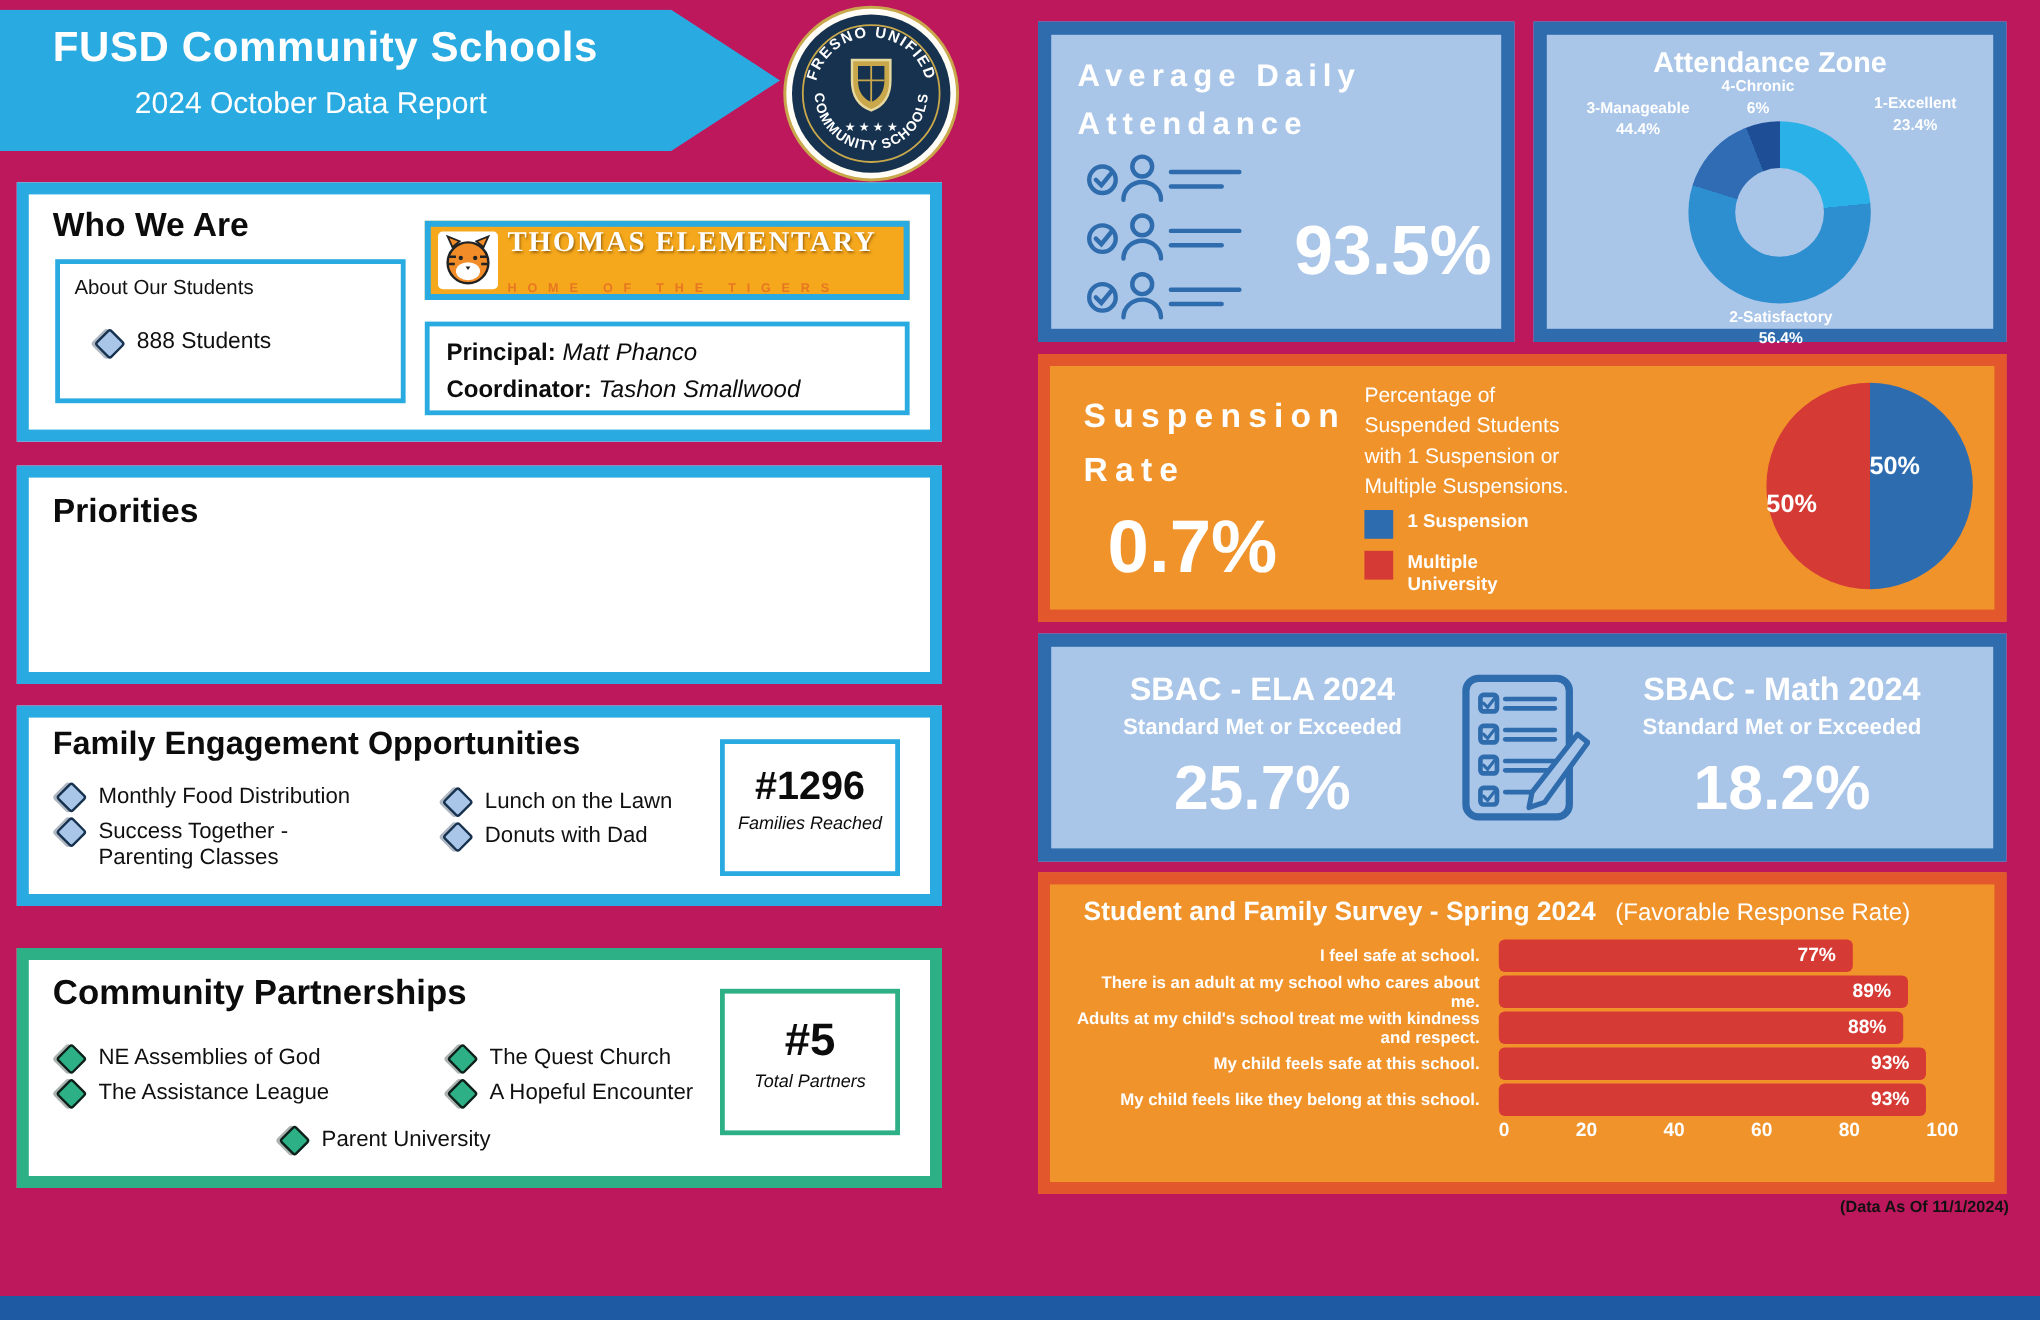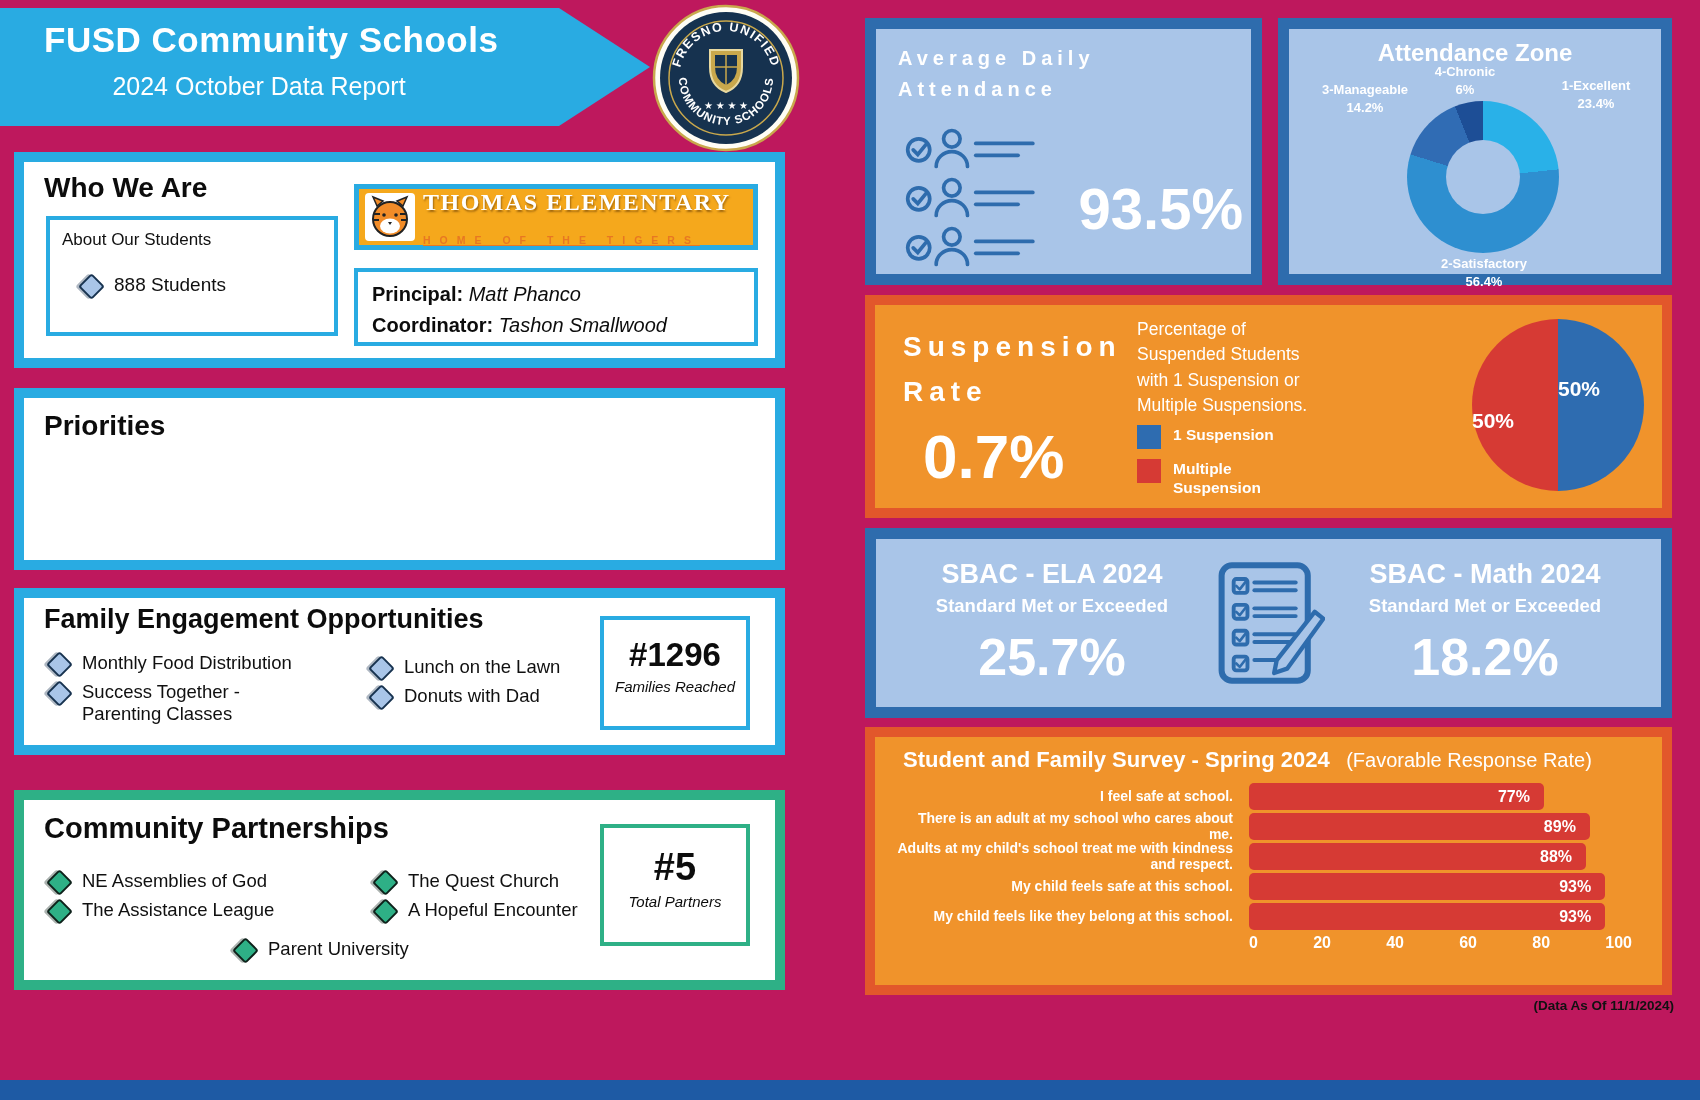--- a/index.html
+++ b/index.html
@@ -30,32 +30,32 @@
 
   .stat-value{font-weight:800;color:#0c0c0c;text-align:center;}
   .stat-label{font-style:italic;color:#0c0c0c;text-align:center;font-size:15px;margin-top:4px;}
 
   
   .about-label{font-size:17px;color:#111;padding:10px 12px 0 12px;}
   .school-banner{position:absolute;left:330px;top:22px;width:404px;height:66px;border:5px solid #29abe2;
      background:#f5a81c;box-sizing:border-box;display:flex;align-items:center;gap:8px;padding:0 6px;}
   .school-name{font-family:"Liberation Serif", serif;font-weight:700;font-size:24px;color:#fff;
      letter-spacing:1.5px;text-shadow:1px 2px 2px rgba(90,50,0,.55);white-space:nowrap;}
-  .school-tagline{font-size:10.5px;font-weight:700;letter-spacing:9px;color:#e87722;margin-top:18px;white-space:nowrap;text-decoration:underline;}
+  .school-tagline{font-size:10.5px;font-weight:700;letter-spacing:9px;color:#e87722;margin-top:18px;white-space:nowrap;}
   .principal-box{position:absolute;left:330px;top:106px;width:404px;height:78px;border:4px solid #29abe2;
      box-sizing:border-box;padding:7px 14px;font-size:20px;color:#0c0c0c;line-height:1.55;}
   .principal-box .lbl{font-weight:700;}
   .principal-box .val{font-style:italic;}
 
   
   .card{position:absolute;box-sizing:border-box;}
   .card-blue{background:#a9c5e8;border:11px solid #2e6cad;}
   .card-orange{background:#f0932b;border:10px solid #e2572b;}
 
-  .ada-title{position:absolute;left:22px;top:14px;color:#fff;font-size:20px;font-weight:700;
+  .ada-title{position:absolute;left:22px;top:14px;color:#fff;font-size:26px;font-weight:700;
      letter-spacing:5px;line-height:1.55;}
   .ada-icons{position:absolute;left:22px;top:96px;display:flex;flex-direction:column;gap:3px;}
   .ada-value{position:absolute;right:8px;top:146px;color:#fff;font-size:58px;font-weight:800;}
 
   .zone-title{position:absolute;left:0;top:10px;width:100%;text-align:center;color:#fff;
      font-size:24px;font-weight:800;}
   .donut{position:absolute;left:118px;top:72px;width:152px;height:152px;border-radius:50%;}
   .donut-hole{position:absolute;left:157px;top:111px;width:74px;height:74px;border-radius:50%;background:#a9c5e8;}
   .zone-label{position:absolute;color:#fff;font-weight:700;font-size:13px;line-height:1.35;text-align:center;}
 
@@ -261,21 +261,21 @@
   <section class="card card-blue" style="left:1278px;top:18px;width:394px;height:267px;">
     <div class="zone-title">Attendance Zone</div>
     <div class="donut" style="background: conic-gradient(rgb(41, 177, 232) 0%, rgb(41, 177, 232) 23.4%, rgb(46, 143, 208) 23.4%, rgb(46, 143, 208) 79.8%, rgb(48, 108, 180) 79.8%, rgb(48, 108, 180) 94%, rgb(29, 78, 150) 94%, rgb(29, 78, 150) 100%);"></div>
     <div class="donut-hole"></div>
     <div class="zone-label" style="left:128px;top:34px;width:96px;">
       <div>4-Chronic</div>
       <div>6%</div>
     </div>
     <div class="zone-label" style="left:14px;top:52px;width:124px;">
       <div>3-Manageable</div>
-      <div>14.2%</div>
+      <div>44.4%</div>
     </div>
     <div class="zone-label" style="left:252px;top:48px;width:110px;">
       <div>1-Excellent</div>
       <div>23.4%</div>
     </div>
     <div class="zone-label" style="left:120px;top:226px;width:150px;">
       <div>2-Satisfactory</div>
       <div>56.4%</div>
     </div>
   </section>
@@ -287,21 +287,21 @@
     </div>
     <div class="susp-value">0.7%</div>
     <div class="susp-desc">Percentage of Suspended Students with 1 Suspension or Multiple Suspensions.</div>
     <div class="legend">
       <div class="legend-row">
         <span class="legend-swatch" style="background-color: rgb(46, 108, 176);"></span>
         <span class="legend-label">1 Suspension</span>
       </div>
       <div class="legend-row">
         <span class="legend-swatch" style="background-color: rgb(214, 58, 52);"></span>
-        <span class="legend-label">Multiple Suspension</span>
+        <span class="legend-label">Multiple University</span>
       </div>
     </div>
     <div class="pie" style="background: conic-gradient(rgb(46, 108, 176) 0%, rgb(46, 108, 176) 50%, rgb(214, 58, 52) 50%, rgb(214, 58, 52) 100%);"></div>
     <div class="pie-label" style="right:62px;top:72px;">50%</div>
     <div class="pie-label" style="right:148px;top:104px;">50%</div>
   </section>
 
   <section class="card card-blue" style="left:865px;top:528px;width:807px;height:190px;">
     <div class="sbac-flex">
       <div class="sbac-block">

